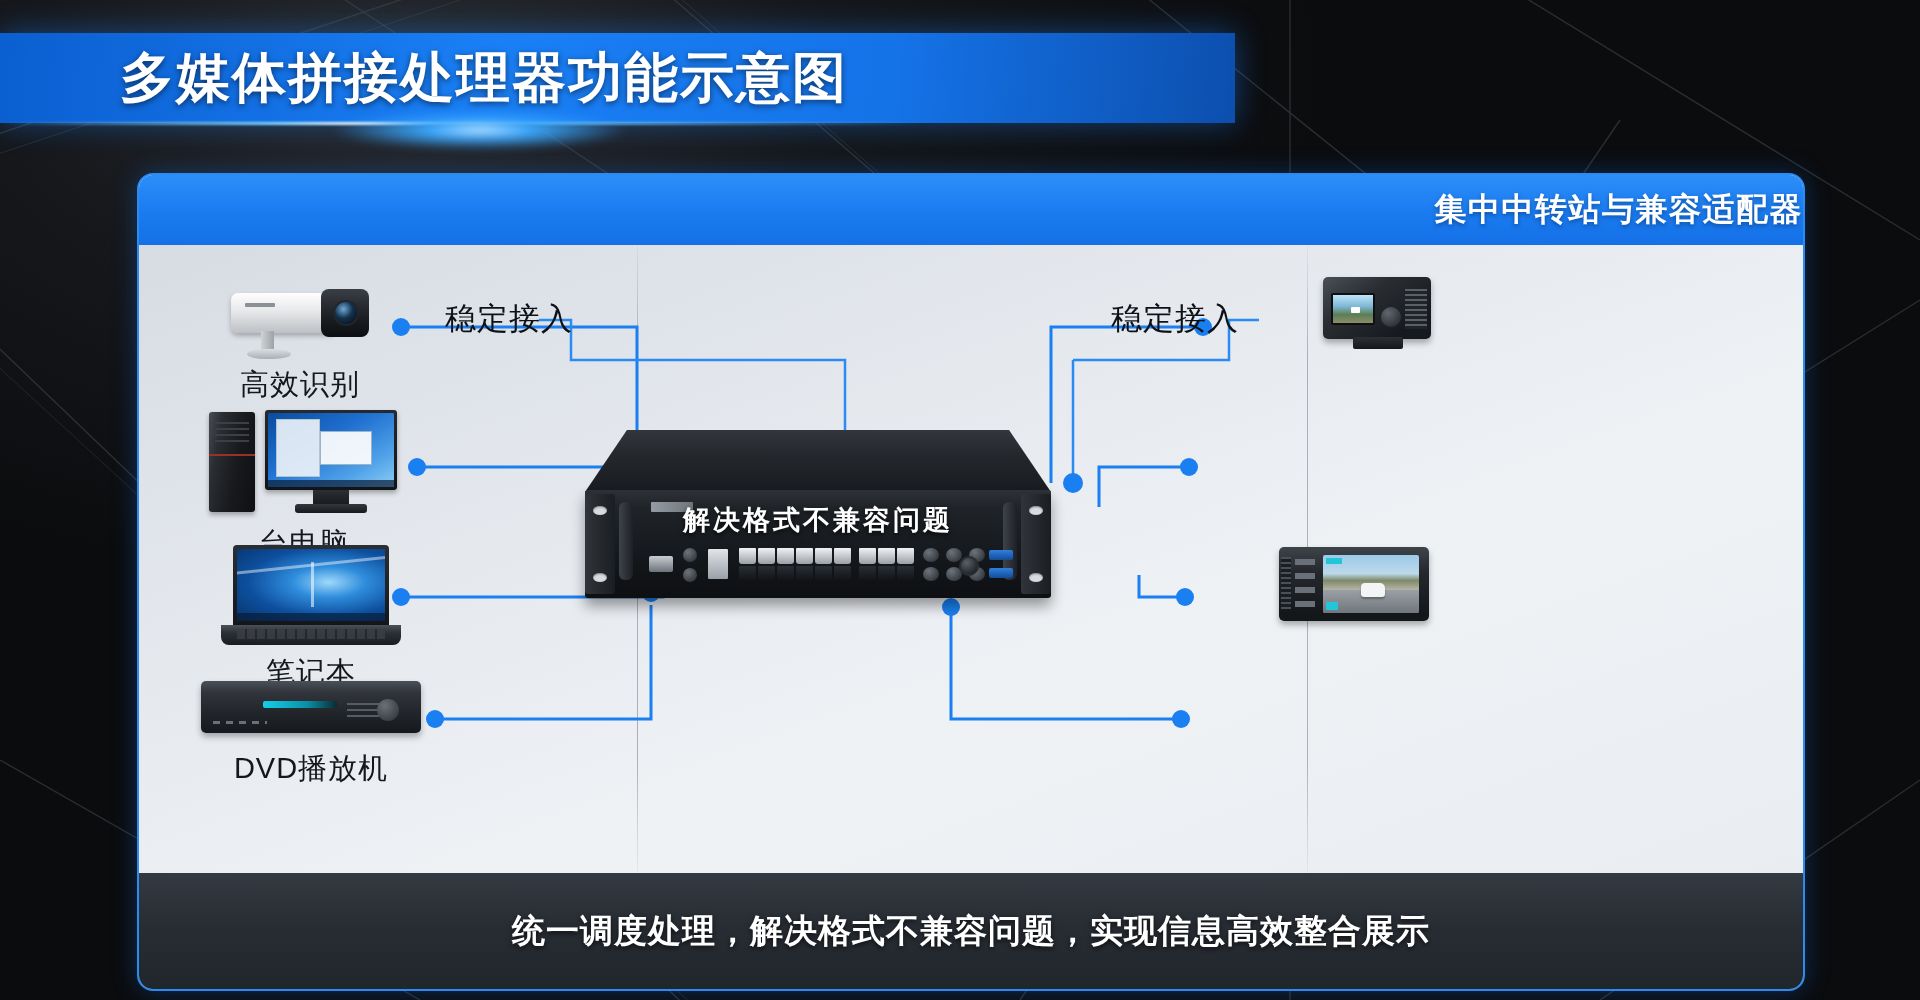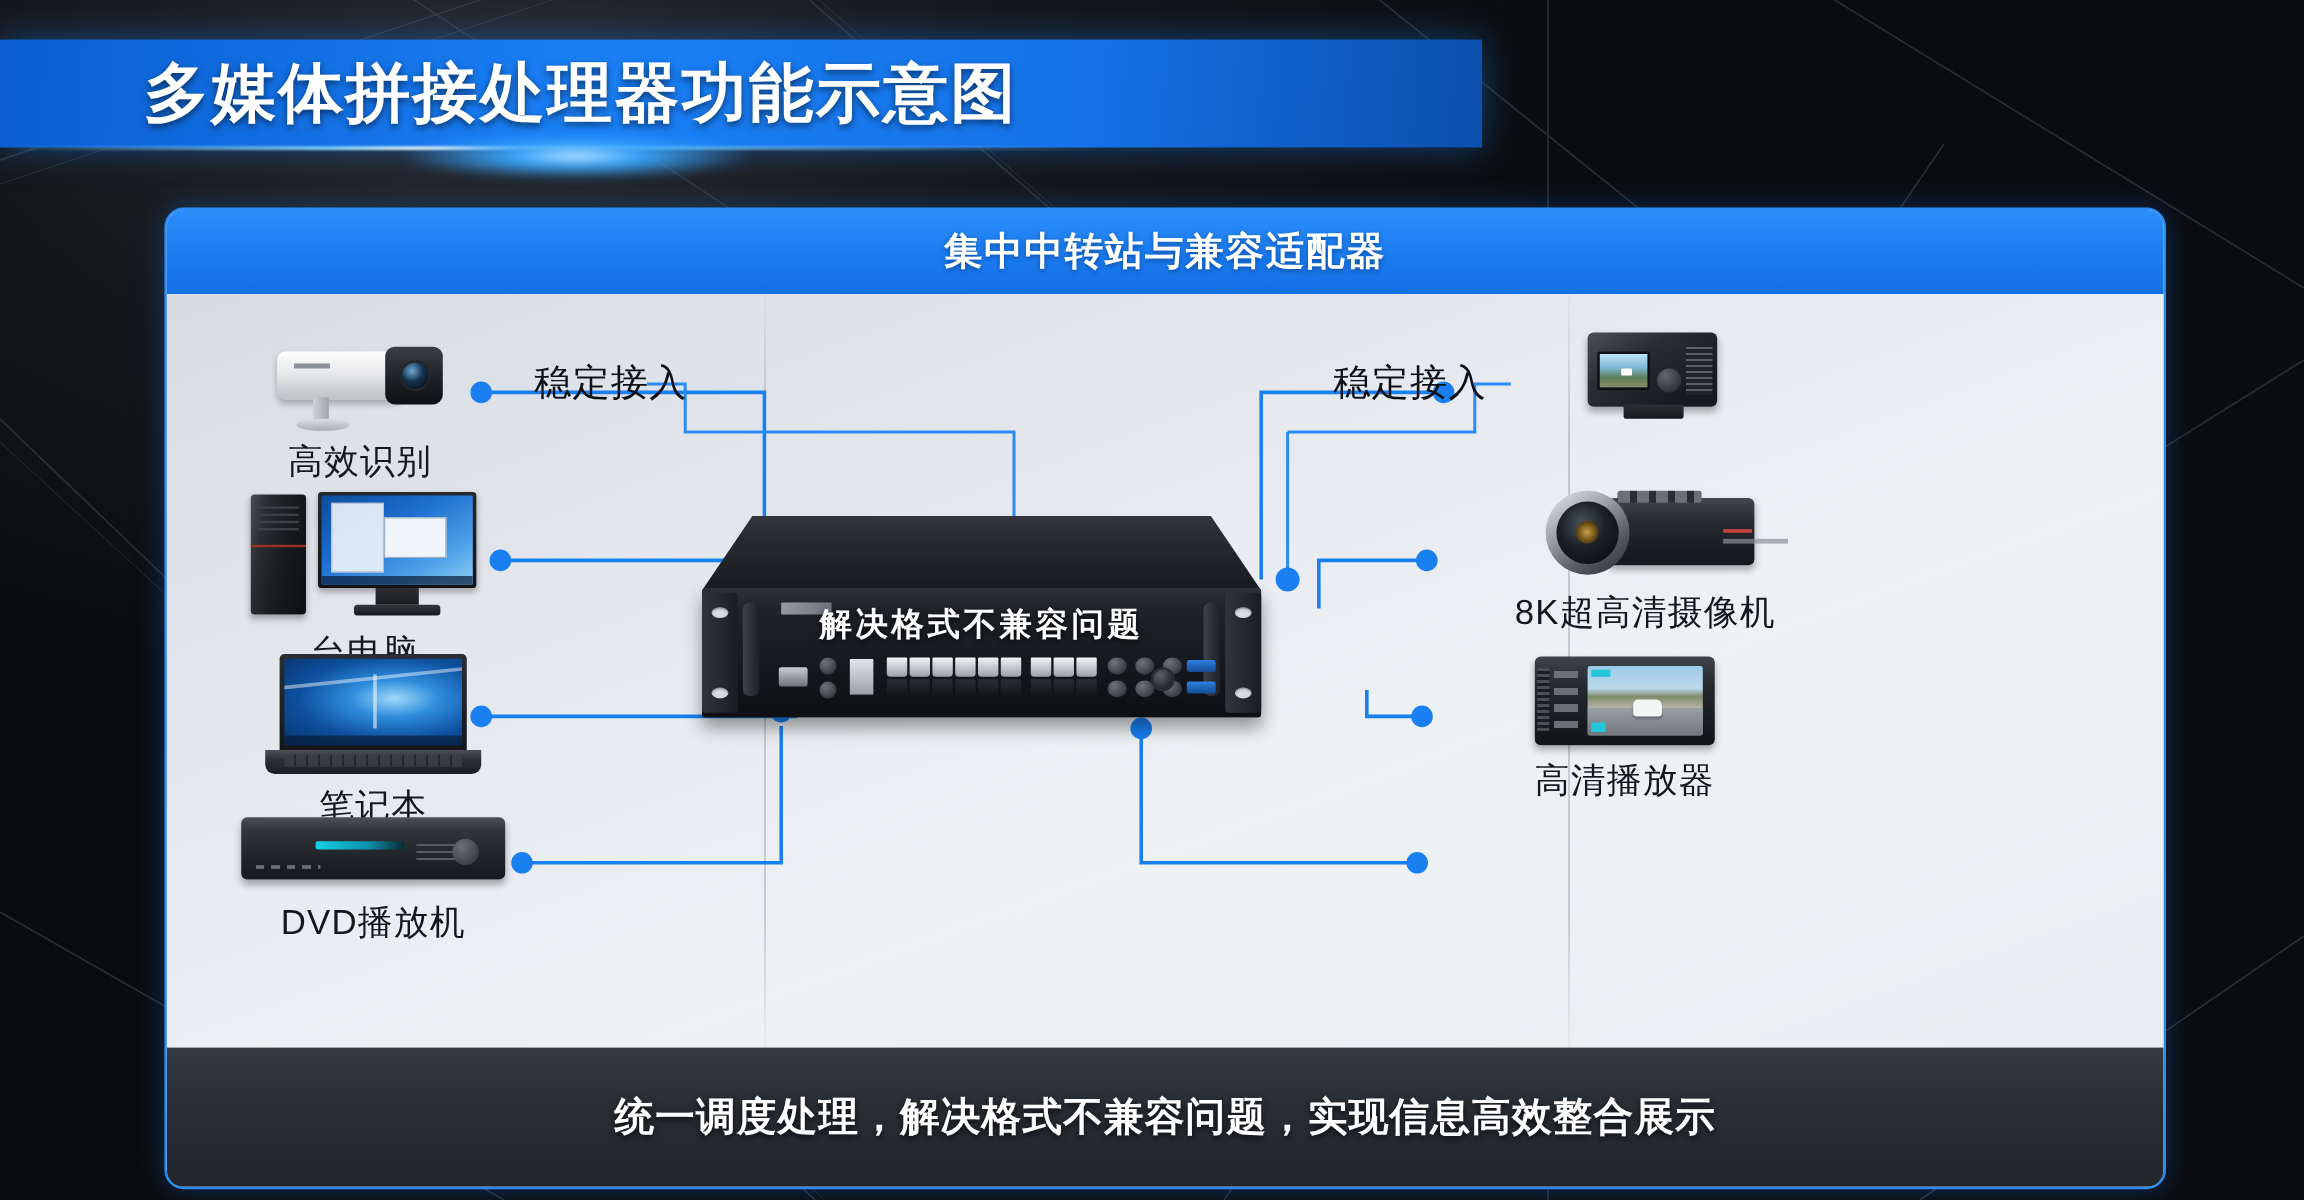--- a/index.html
+++ b/index.html
@@ -44,21 +44,21 @@
   #panel {
     position:absolute; left:137px; top:173px; width:1668px; height:818px;
     border-radius:16px; overflow:hidden;
     border:2px solid #2a8bf2;
     box-shadow:0 0 24px rgba(20,110,220,.35);
     background:#e3e7ec;
   }
   #panel-header {
     height:70px; width:100%;
     background:linear-gradient(180deg,#2b8ef8 0%,#1a7bf0 55%,#1570e6 100%);
-    display:flex; align-items:center; justify-content:center;
+    display:flex; align-items:center; justify-content:flex-end;
   }
   #panel-header-title {
     color:#fff; font-size:32px; font-weight:bold; letter-spacing:1.5px;
     text-shadow:0 2px 4px rgba(0,40,90,.5);
   }
 
   #stage {
     position:relative; width:100%; height:630px;
     background:
       linear-gradient(160deg,#d7dce3 0%,#e6eaef 38%,#eff2f5 62%,#e9edf1 100%);
@@ -476,46 +476,33 @@
     <div class="node" style="left:1090px;top:28px;width:300px;">
       <div class="art cam4k">
         <div class="body"></div>
           <div class="lcd"></div>
           <div class="dial"></div>
         <div class="vent"></div>
           <div class="foot"></div>
       </div>
     </div>
 
-    <div class="node" style="left:1072px;top:160px;width:320px;">
-      <div class="art cam8k">
-        <div class="body">
-            <div class="red"></div>
-            <div class="txt"></div>
-          </div>
-        <div class="btns"></div>
-        <div class="ring"></div>
-          <div class="glass"></div>
-      </div>
-      <div class="label">8K超高清摄像机</div>
-    </div>
 
     <div class="node" style="left:1090px;top:298px;width:250px;">
       <div class="art hdp">
         <div class="case"></div>
         <div class="grill"></div>
           <div class="keys"></div>
         <div class="scr">
             <div class="road"></div>
             <div class="car"></div>
             <div class="tag"></div>
             <div class="tag2"></div>
           </div>
       </div>
-      <div class="label">高清播放器</div>
     </div>
 
 
   </div>
 
   <div id="caption-bar">
     <div id="caption-text">统一调度处理，解决格式不兼容问题，实现信息高效整合展示</div>
   </div>
 
 </div>

